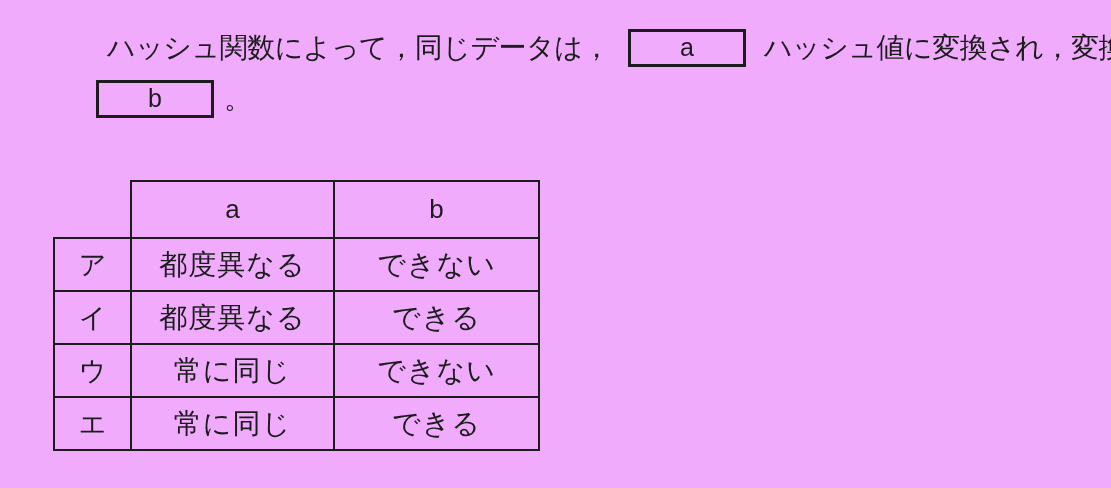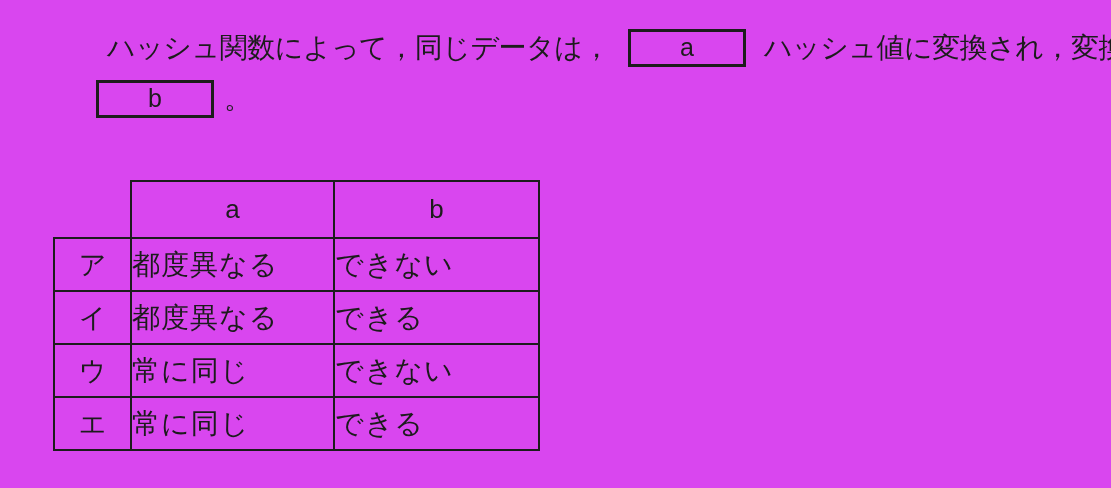--- a/index.html
+++ b/index.html
@@ -4,21 +4,21 @@
 <style>
   html, body {
     margin: 0;
     padding: 0;
     background: #ffffff;
   }
   .page {
     position: relative;
     width: 1111px;
     height: 488px;
-    background: #d946ef;
+    background: #f0abfc;
     font-family: "Liberation Sans", "DejaVu Sans", sans-serif;
     color: #1c1c1c;
     overflow: hidden;
   }
 
   
   .question {
     position: absolute;
     left: 78px;
     top: 22px;
@@ -82,21 +82,21 @@
     font-size: 26px;
   }
   .body-row {
     height: 53px;
   }
   .row-label {
     text-align: center;
     font-size: 27px;
   }
   .cell-value {
-    text-align: left;
+    text-align: center;
     padding-left: 22px;
     letter-spacing: 1px;
   }
 </style>
 </head>
 <body>
 
 <div class="page">
 
   <div class="question">

